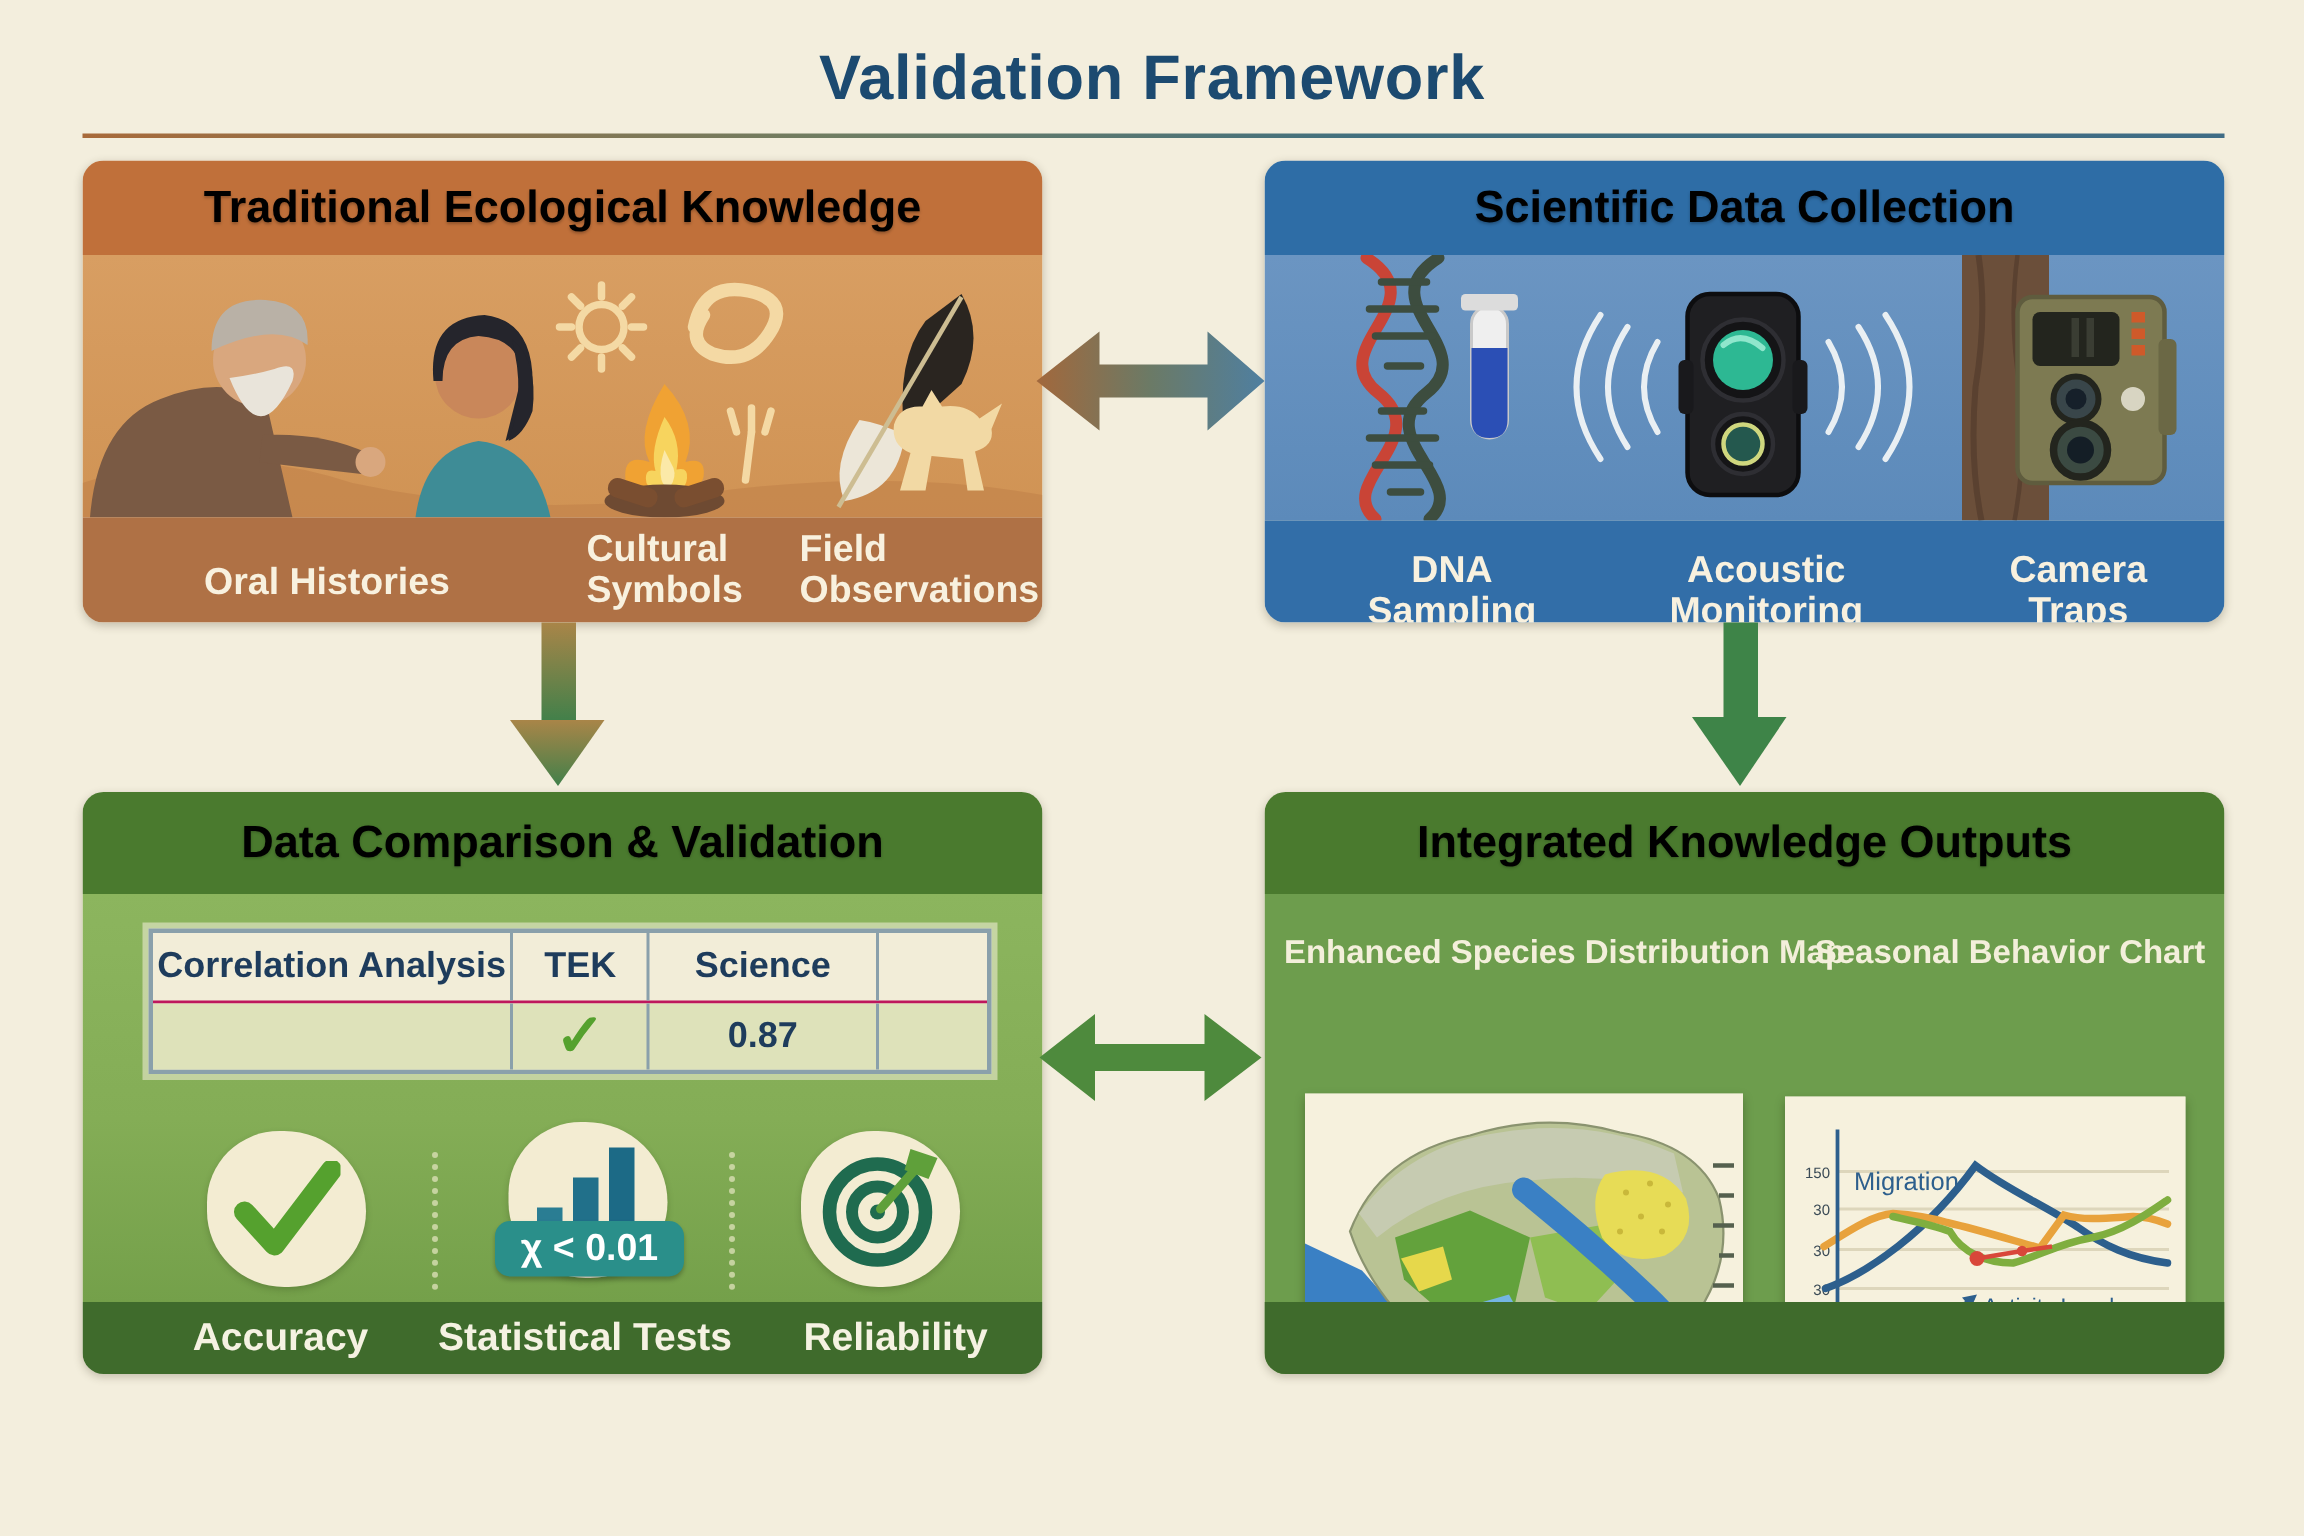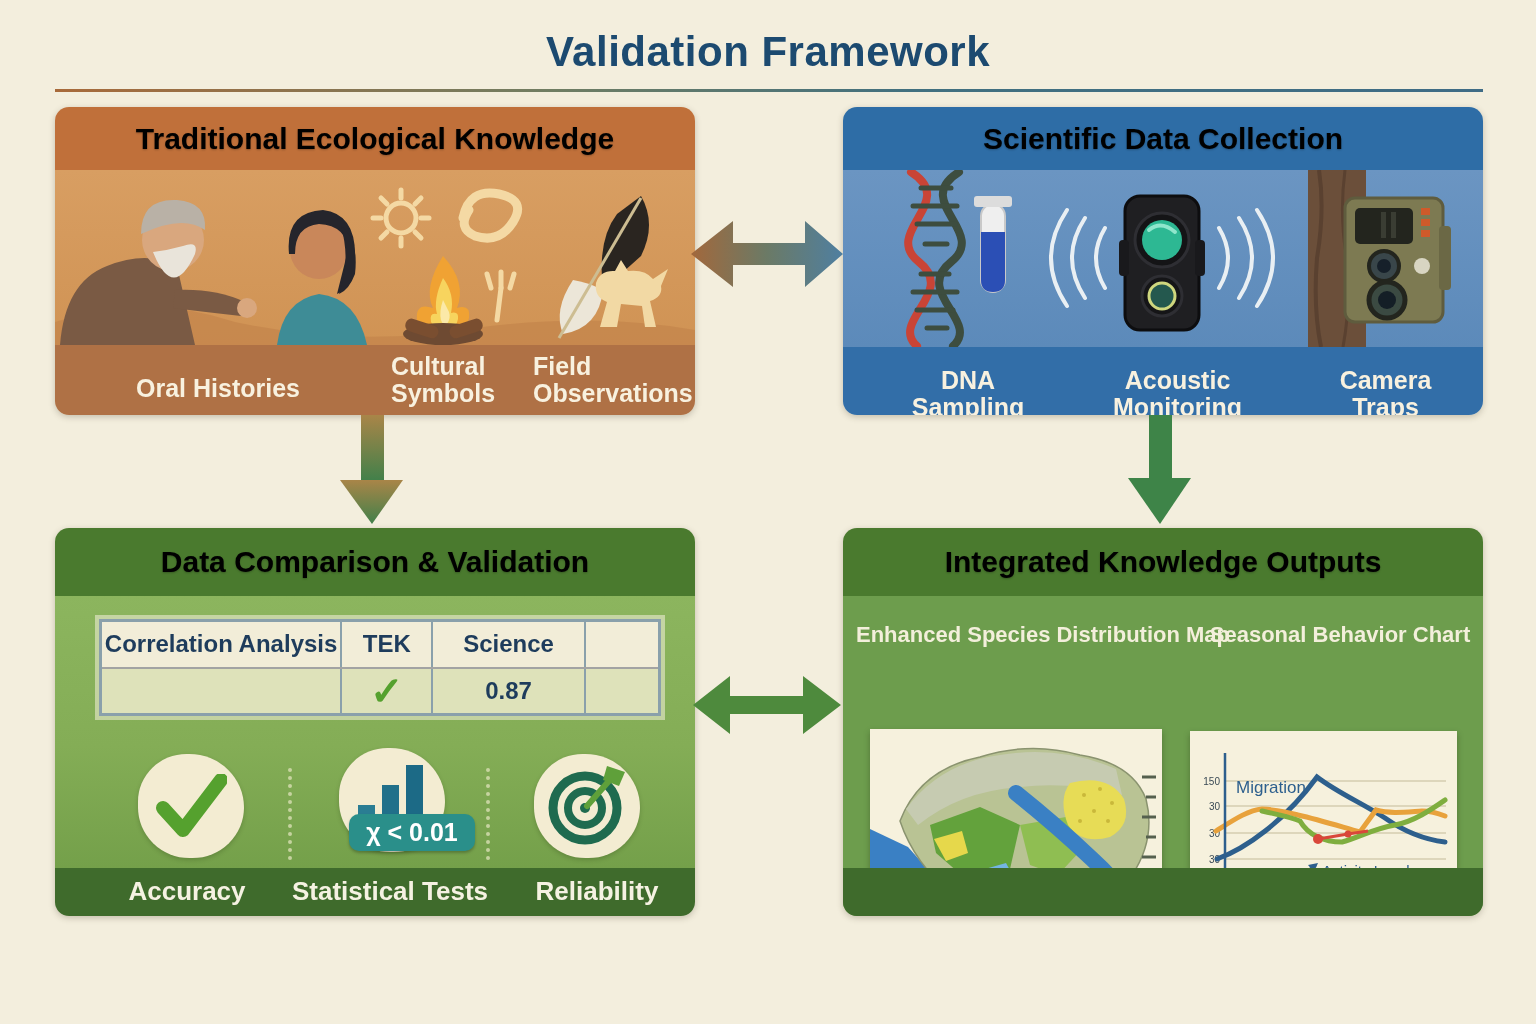--- a/index.html
+++ b/index.html
@@ -33,21 +33,21 @@
   .strip .lbl{position:absolute;color:#f8f1df;font-weight:bold;font-size:25px;line-height:1.08;}
 
   .body-val{position:absolute;left:0;top:68px;width:640px;height:272px;
     background:linear-gradient(180deg,#8cb55e 0%,#84ad56 55%,#74a04a 100%);}
   .footer-bar{position:absolute;left:0;bottom:0;width:100%;height:48px;background:#3f6b2c;}
   .footer-bar .lbl{position:absolute;top:8px;transform:translateX(-50%);color:#f5f2e2;font-weight:bold;font-size:26px;}
 
   .val-table{position:absolute;left:44px;top:23px;width:562px;height:97px;display:flex;flex-direction:column;
     border:3px solid #8aa0ab;background:#f2edd8;box-shadow:0 0 0 4px rgba(245,240,220,.55);}
   .vt-row{display:flex;flex:1;}
-  .vt-row.head{background:#f2edd8;border-bottom:2px solid #a3a3a3;}
+  .vt-row.head{background:#f2edd8;border-bottom:2px solid #be185d;}
   .vt-row.data{background:#dee2ba;}
   .vt-cell{display:flex;align-items:center;justify-content:center;border-right:2px solid #8aa0ab;
     color:#1e3c5c;font-weight:bold;font-size:24px;}
   .vt-cell:last-child{border-right:none;}
   .vt-c1{width:43.2%;} .vt-c2{width:16.4%;} .vt-c3{width:27.4%;} .vt-c4{width:13%;}
   .check-big{color:#55a12e;font-size:40px;font-weight:bold;line-height:1;}
 
   .blob{position:absolute;width:106px;height:104px;background:#f3ecd2;border-radius:47% 53% 50% 50%;
     box-shadow:0 2px 4px rgba(40,60,20,.25);display:flex;align-items:center;justify-content:center;}
   .dotsep{position:absolute;width:0;height:92px;border-left:4px dotted #d9dfb4;opacity:.8;}
@@ -250,21 +250,21 @@
         </svg>
       </div>
 
       <div class="blob" style="left:284px;top:152px;">
         <svg width="76" height="78" viewBox="0 0 76 78">
           <rect x="4" y="44" width="17" height="32" fill="#2a7d93"></rect>
           <rect x="28" y="24" width="17" height="52" fill="#21708a"></rect>
           <rect x="52" y="4" width="17" height="72" fill="#1c6a86"></rect>
         </svg>
       </div>
-      <div class="badge" style="left:275px;top:218px;width:126px;height:37px;margin-left:19px;">χ &lt; 0.01</div>
+      <div class="badge" style="left:275px;top:218px;width:126px;height:37px;">χ &lt; 0.01</div>
 
       <div class="blob" style="left:479px;top:158px;">
         <svg width="88" height="88" viewBox="0 0 88 88">
           <circle cx="42" cy="46" r="32" fill="none" stroke="#1f6b4f" stroke-width="9"></circle>
           <circle cx="42" cy="46" r="17" fill="none" stroke="#1f6b4f" stroke-width="8"></circle>
           <circle cx="42" cy="46" r="5" fill="#1f6b4f"></circle>
           <line x1="44" y1="44" x2="72" y2="12" stroke="#5fa03a" stroke-width="6" stroke-linecap="round"></line>
           <path d="M64,4 L82,10 L76,24 L60,18 Z" fill="#5fa03a"></path>
         </svg>
       </div>

